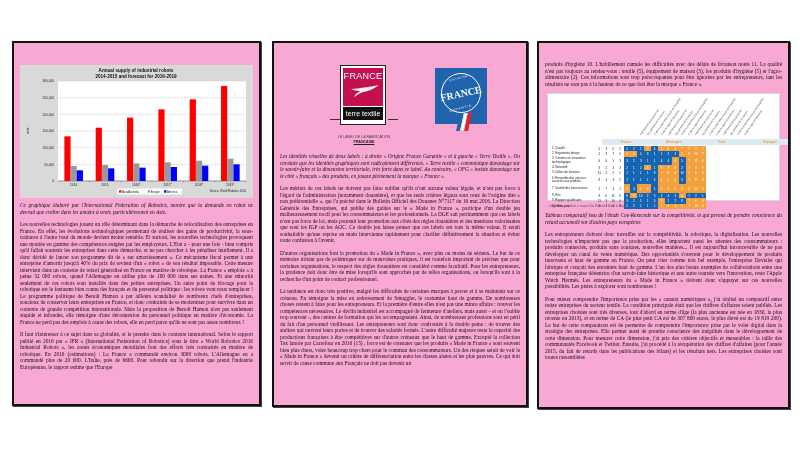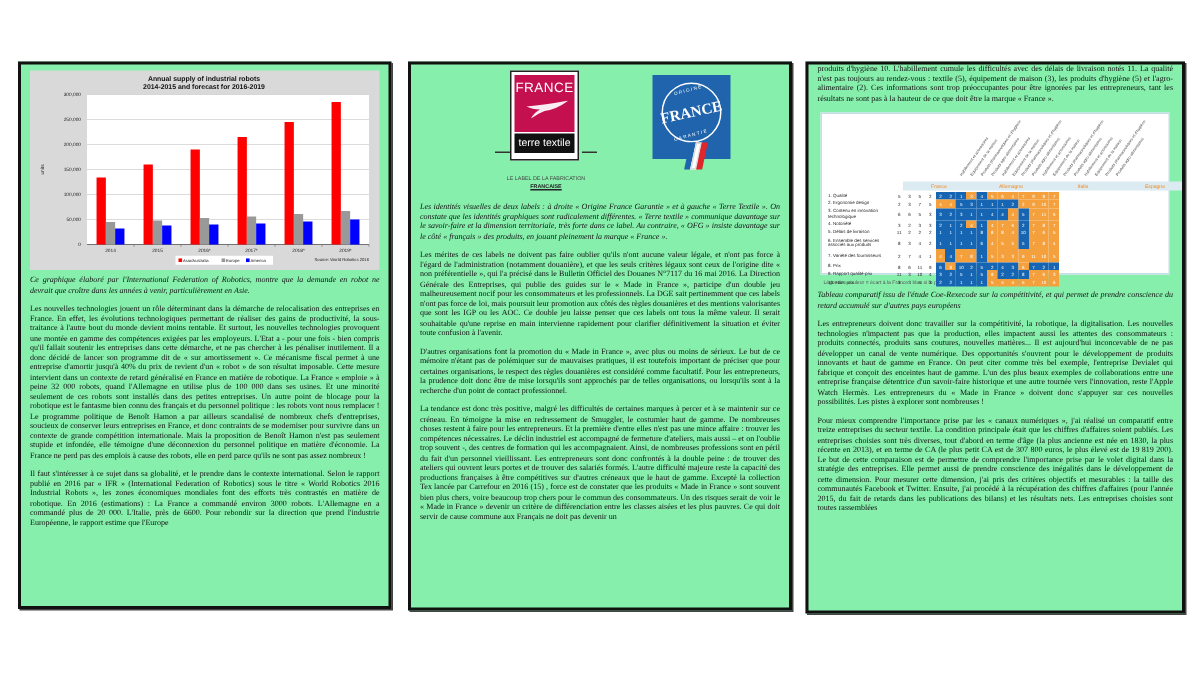--- a/index.html
+++ b/index.html
@@ -1,21 +1,21 @@
 <!DOCTYPE html>
 <html><head>
 <meta charset="utf-8">
 <style>
   * { box-sizing: border-box; margin: 0; padding: 0; }
   html, body { width: 800px; height: 450px; background: #ffffff; overflow: hidden; }
   body { position: relative; font-family: "Liberation Serif", serif; color: #111; }
   .page {
     position: absolute; top: 41px; border: 2px solid #111;
-    box-shadow: 1px 1px 0 #444; background: #86efac; overflow: hidden;
-    padding: 0 6px;
+    box-shadow: 1px 1px 0 #444; background: #f9a8d4; overflow: hidden;
+    padding: 18px 6px;
   }
   #page1 { left: 12px; width: 249px; height: 365px; }
   #page2 { left: 272px; width: 256px; height: 366px; }
   #page3 { left: 537px; width: 253px; height: 368px; }
   p.body {
     font-size: 5.35px; line-height: 6.5px; text-align: justify; margin-bottom: 6px;
   }
   p.caption {
     font-size: 5.35px; line-height: 6.5px; font-style: italic; text-align: justify; margin: 4px 0 6px 0;
   }

